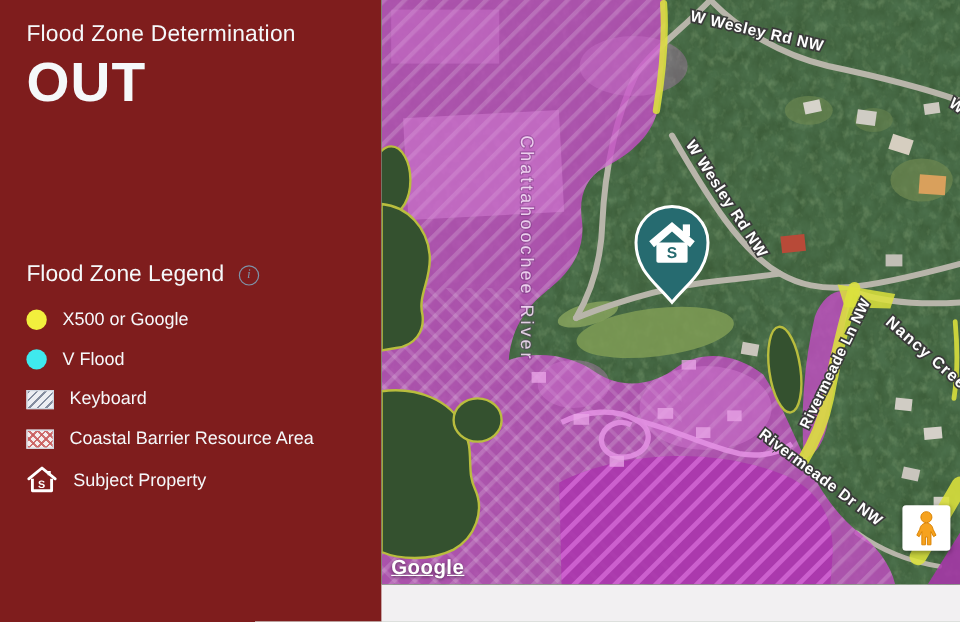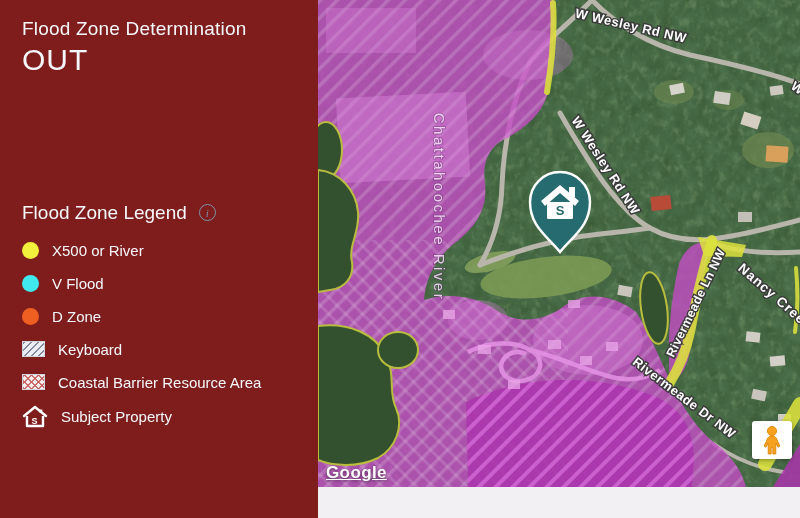--- a/index.html
+++ b/index.html
@@ -2,21 +2,21 @@
 <html><head>
 <meta charset="utf-8">
 <style>
   html,body{margin:0;padding:0;background:#f2f0f2;font-family:"Liberation Sans",sans-serif;}
   .app{width:800px;height:518px;display:flex;overflow:hidden;position:relative;}
 
   
   .panel{width:318px;min-width:318px;height:518px;background:#7f1d1d;color:#f5f8fa;
          box-sizing:border-box;padding:18px 22px;}
   .panel-title{font-size:19px;font-weight:400;margin:0 0 4px 0;letter-spacing:.2px;}
-  .panel-result{font-size:30px;font-weight:400;line-height:1.05;letter-spacing:1px;}
+  .panel-result{font-size:46px;font-weight:700;line-height:1.05;letter-spacing:1px;}
   .legend-block{margin-top:126px;}
   .legend-head{display:flex;align-items:center;gap:12px;margin-bottom:16px;margin-top:30px;}
   .legend-title{font-size:19px;font-weight:400;}
   .info-ico{width:17px;height:17px;border-radius:50%;border:1.5px solid #7e93a9;color:#7e93a9;
             display:flex;align-items:center;justify-content:center;font-size:11px;
             font-family:"Liberation Serif",serif;font-style:italic;box-sizing:border-box;}
   .lrow{display:flex;align-items:center;gap:13px;margin-bottom:12px;font-size:15px;min-height:21px;}
   .dot{width:17px;height:17px;border-radius:50%;flex:0 0 17px;}
   .swatch{width:23px;height:16px;flex:0 0 23px;box-sizing:border-box;border:1px solid #cfd6e0;}
   .sw-floodway{background:
@@ -59,29 +59,25 @@
     <div class="panel-result">OUT</div>
 
     <div class="legend-block">
       <div class="legend-head">
         <span class="legend-title">Flood Zone Legend</span>
         <span class="info-ico">i</span>
       </div>
 
       <div class="lrow">
         <span class="dot" style="background: rgb(242, 239, 61);"></span>
-        <span>X500 or River</span>
+        <span>X500 or Google</span>
       </div>
       <div class="lrow">
         <span class="dot" style="background: rgb(63, 233, 238);"></span>
         <span>V Flood</span>
-      </div>
-      <div class="lrow">
-        <span class="dot" style="background: rgb(238, 95, 33);"></span>
-        <span>D Zone</span>
       </div>
       <div class="lrow">
         <span class="swatch sw-floodway"></span>
         <span>Keyboard</span>
       </div>
       <div class="lrow">
         <span class="swatch sw-coastal"></span>
         <span>Coastal Barrier Resource Area</span>
       </div>
       <div class="lrow">

